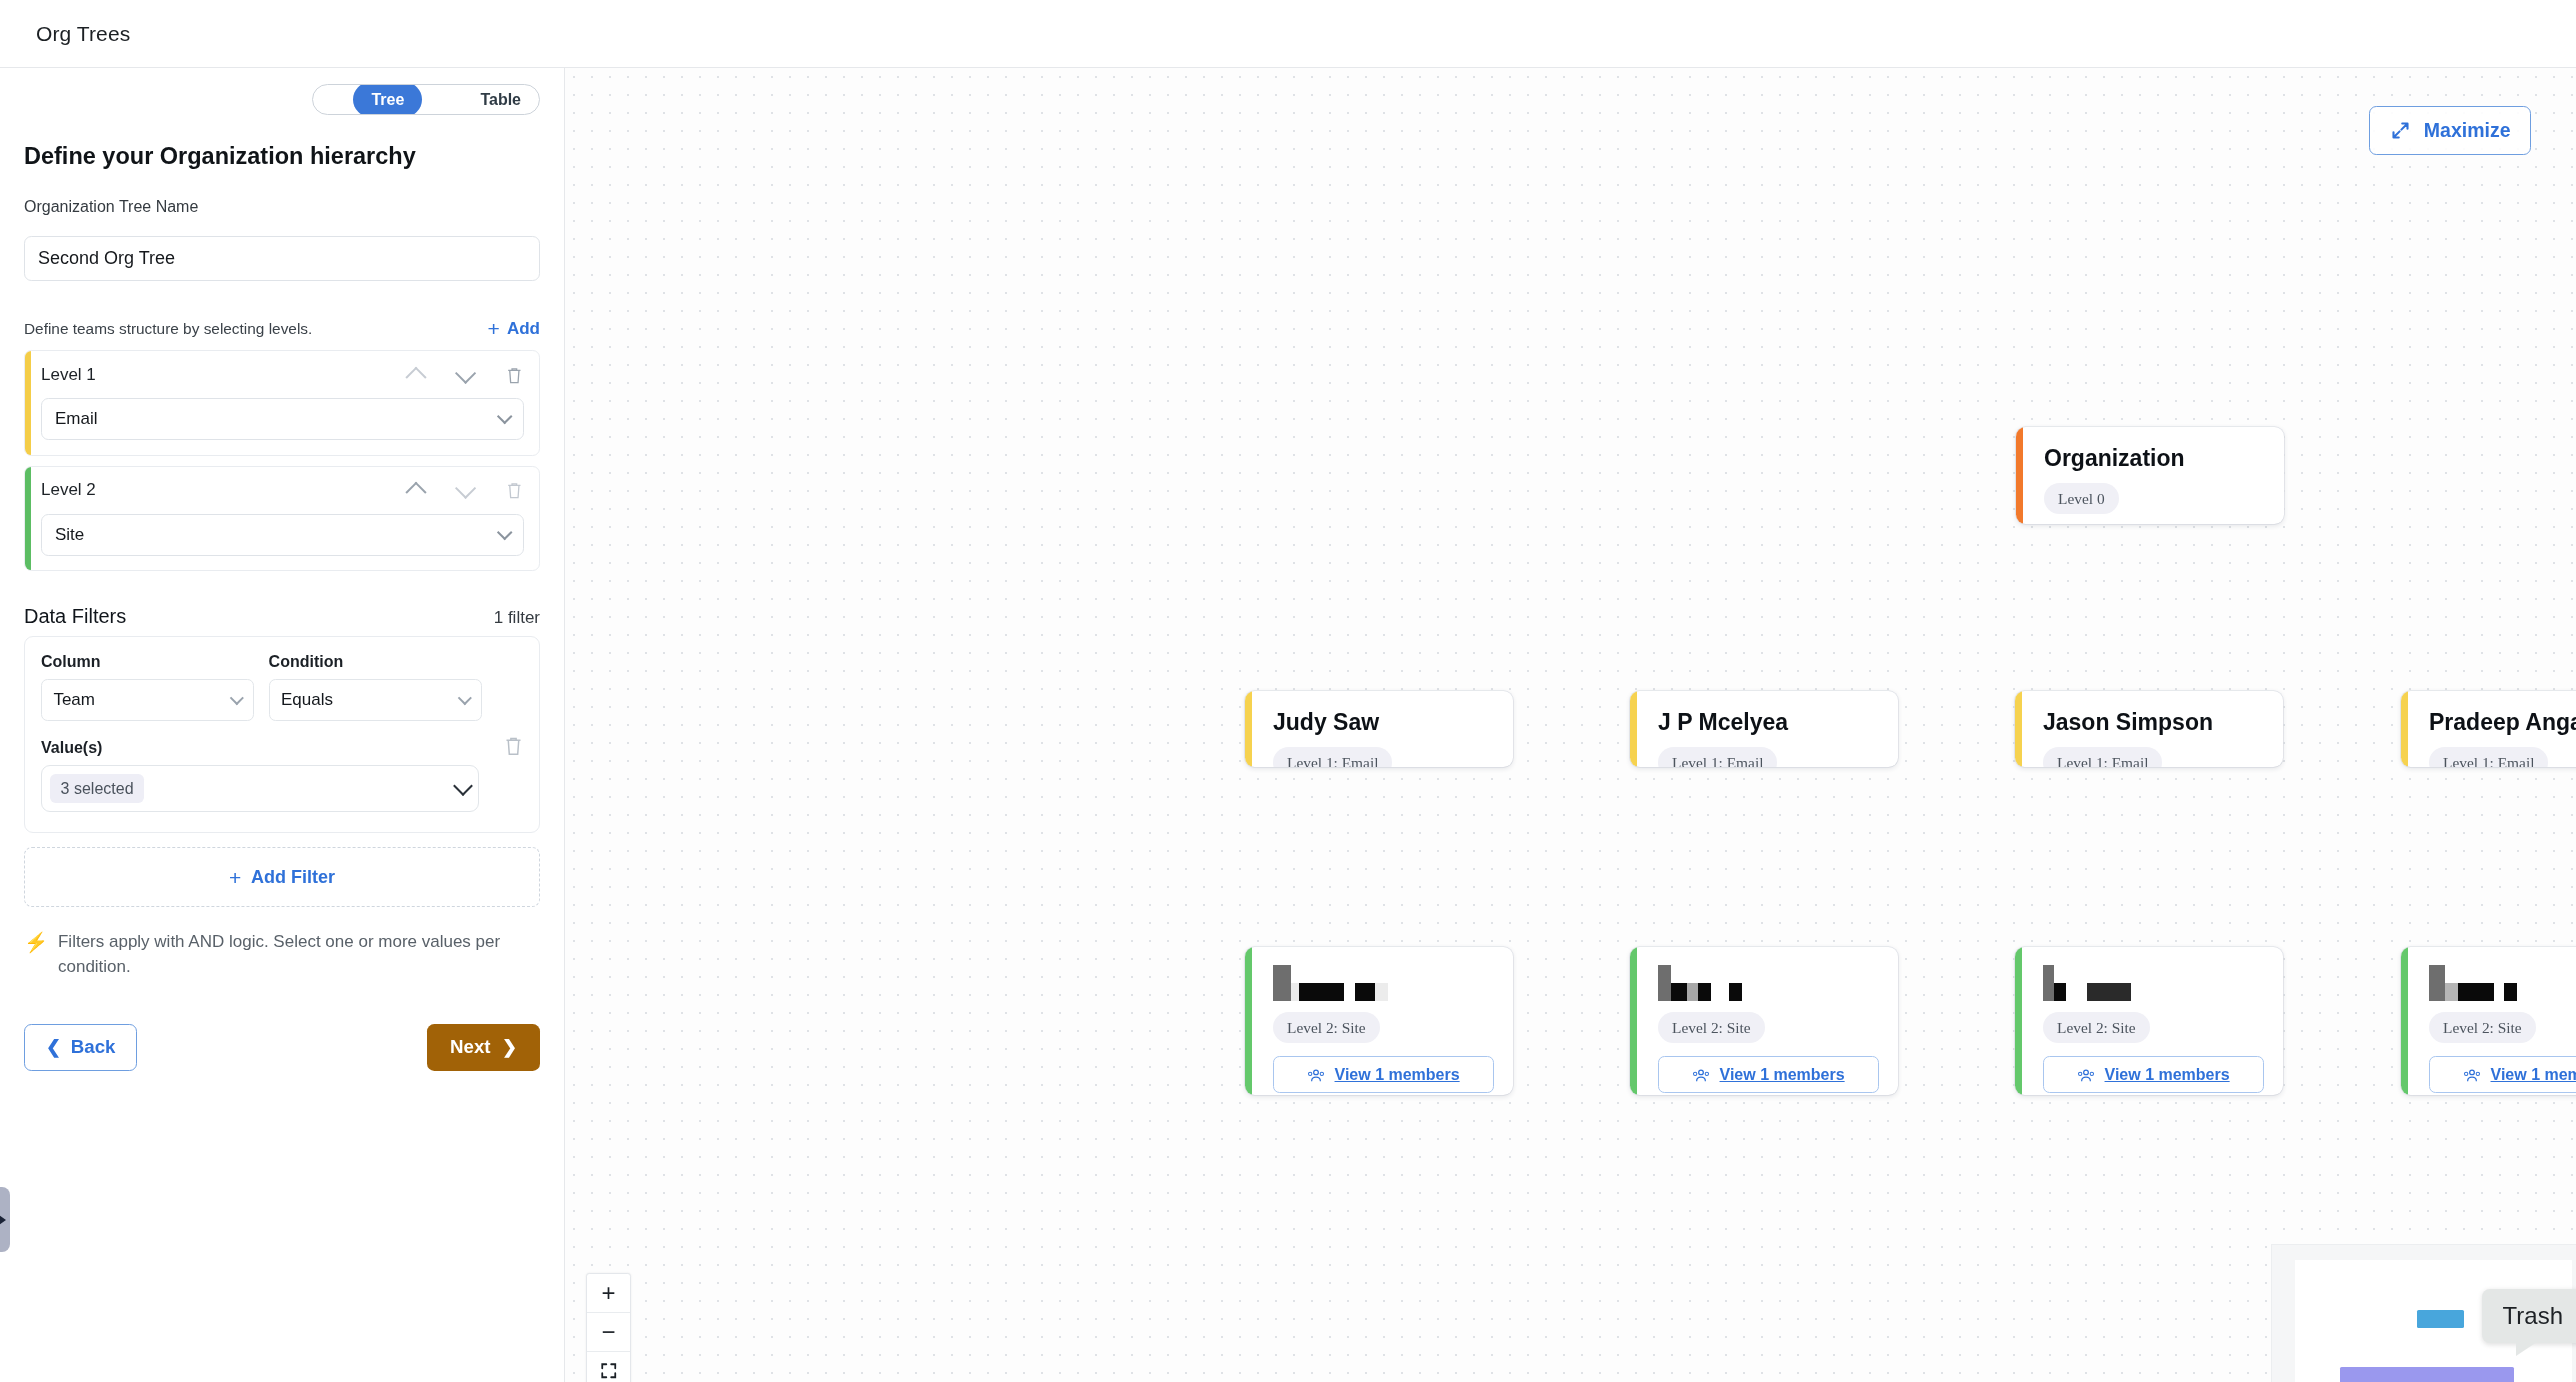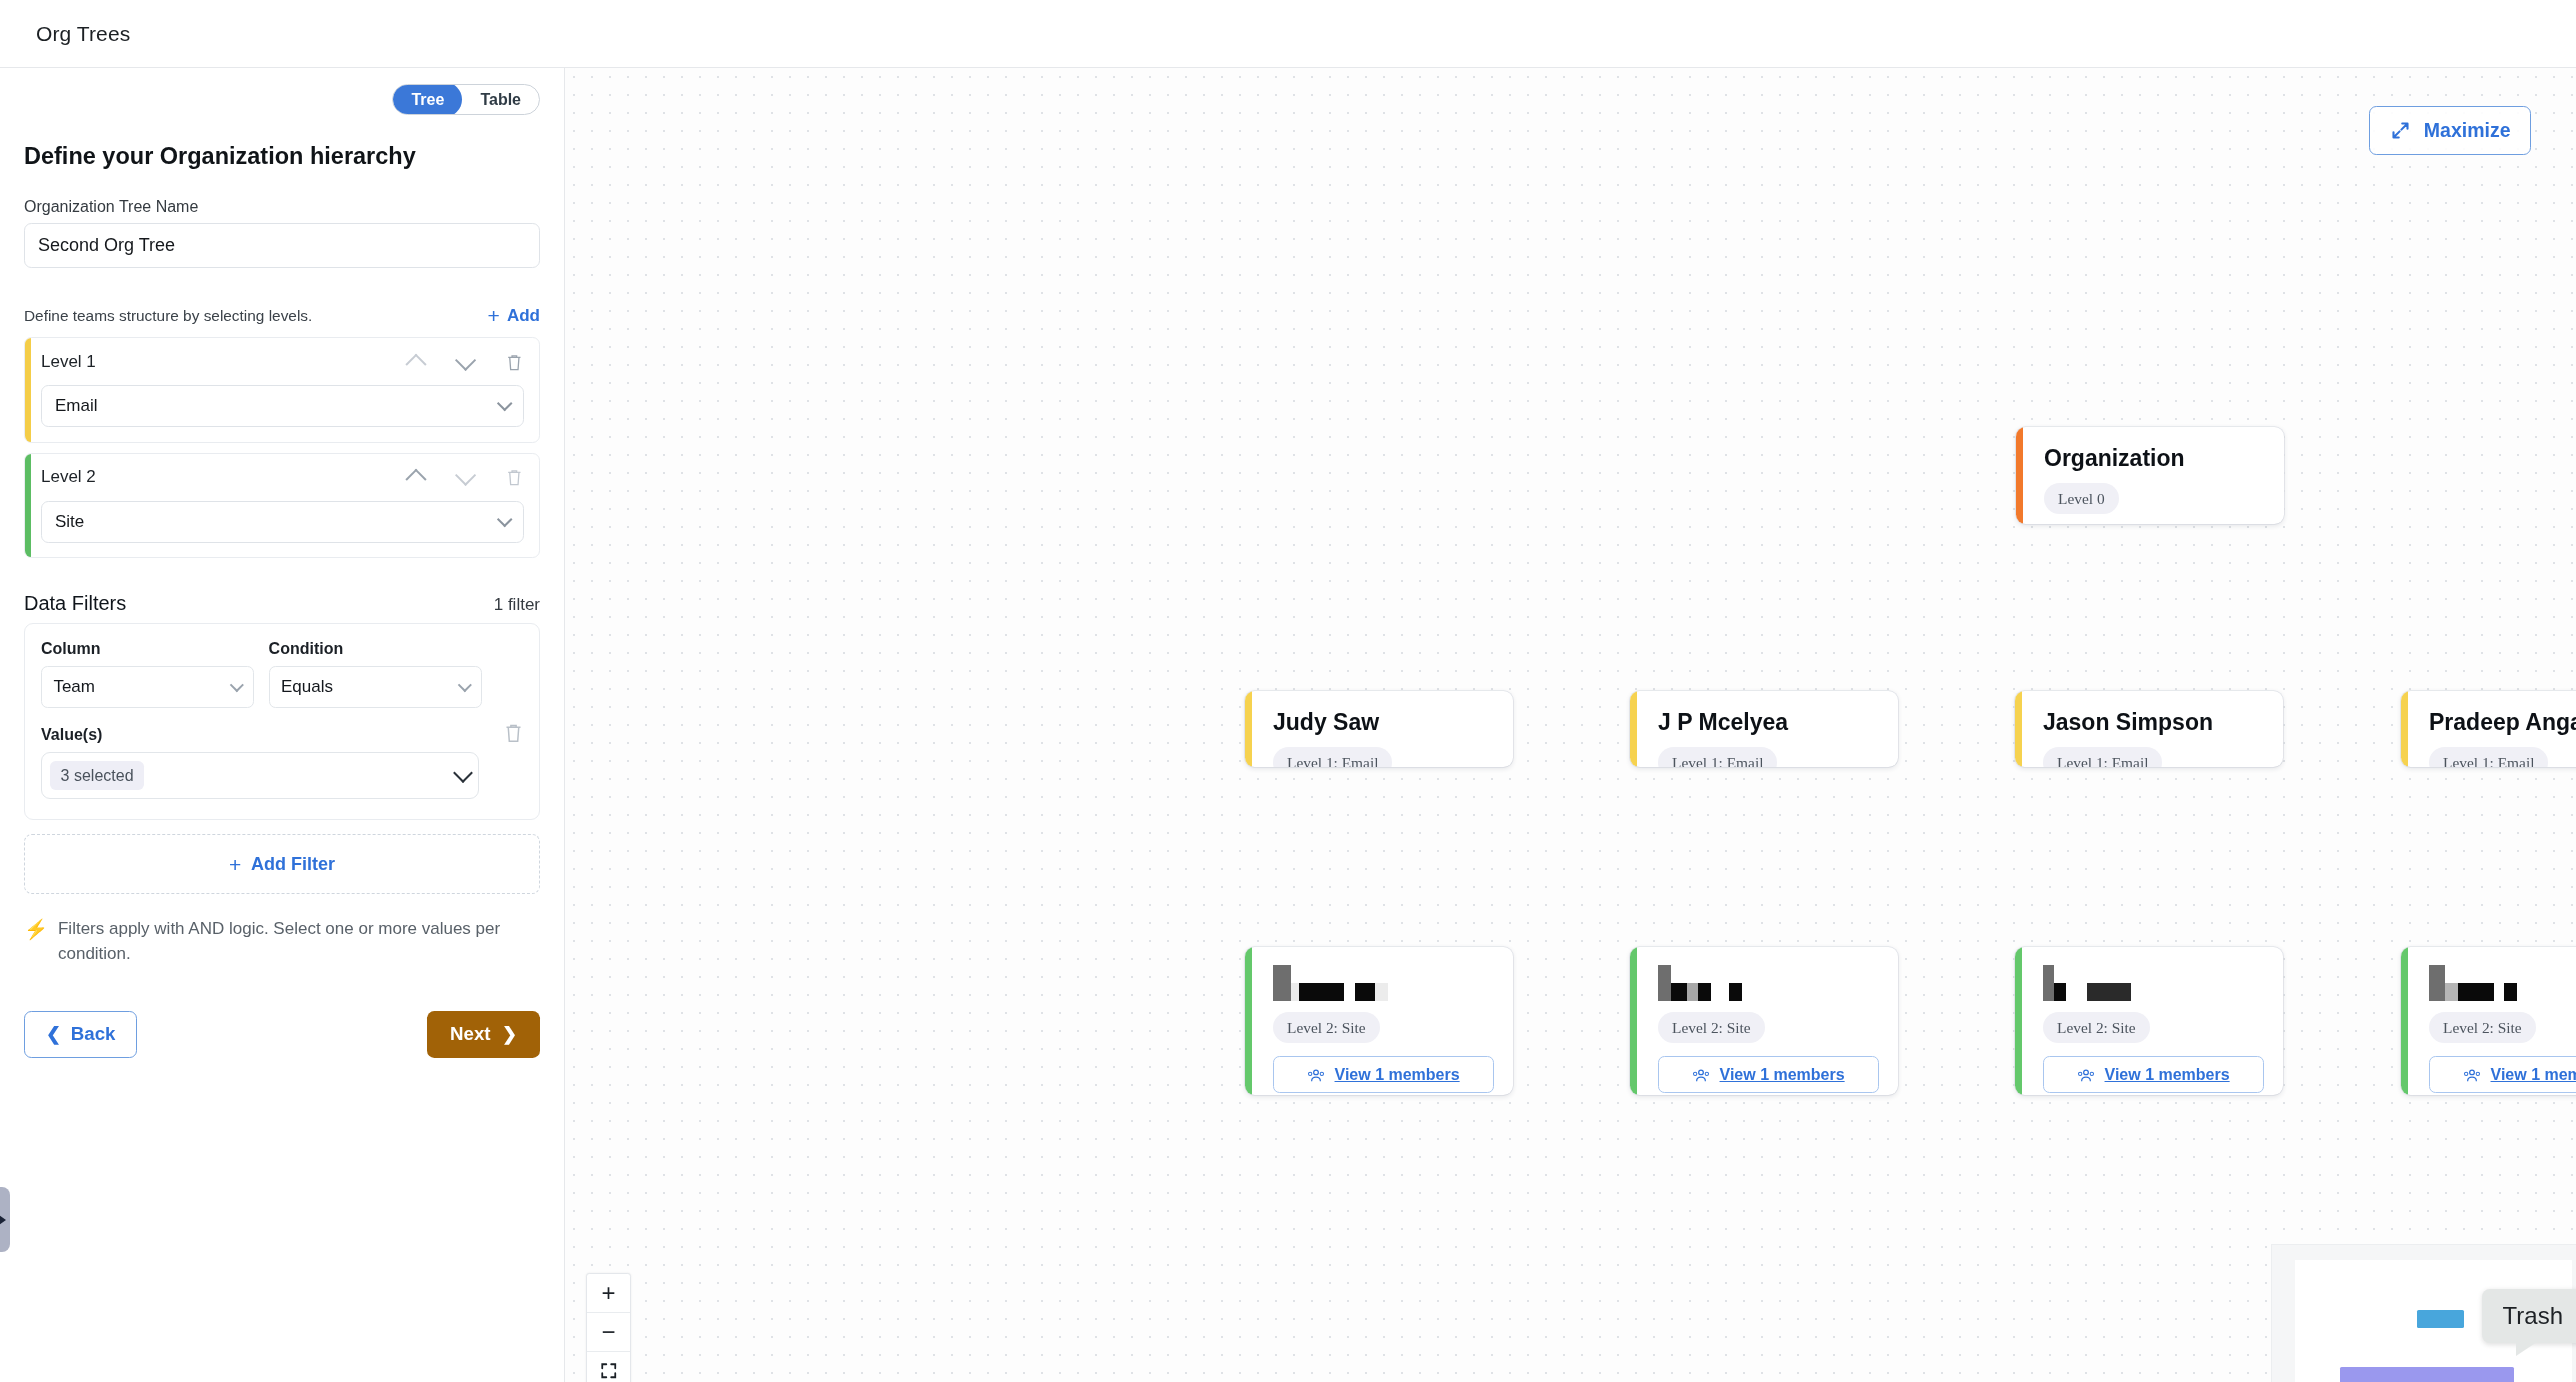--- a/index.html
+++ b/index.html
@@ -34,27 +34,27 @@
   }
   .toggle-row { display: flex; justify-content: flex-end; padding-top: 16px; }
   .seg {
     display: inline-flex; align-items: center;
     border: 0.8px solid #cdd3da; border-radius: 811px;
     height: 31px; padding: 0; overflow: hidden; background: #fff;
   }
   .seg-btn {
     font-size: 16px; font-weight: 700; padding: 7px 18px;
     height: 35px; display: flex; align-items: center;
-    border-radius: 811px; color: #2f3b45; cursor: pointer;
+    border-radius: 811px; color: #2f3b45; cursor: pointer; margin-left: 40px;
   }
   .seg-btn.active { background: #3b78d8; color: #fff; }
 
   #section-heading { font-size: 23.5px; font-weight: 700; color: #101418; margin-top: 28px; }
 
-  .field-label { font-size: 16px; color: #353b41; margin-top: 28px; margin-bottom: 7px; }
+  .field-label { font-size: 16px; color: #353b41; margin-top: 28px; margin-bottom: 20px; }
   .text-input {
     width: 100%; height: 45px; border: 0.8px solid #dfe3e8; border-radius: 7.3px;
     font-size: 18px; color: #15181c; padding: 0 13px;
     display: flex; align-items: center; background: #fff;
   }
 
   .hint-row {
     display: flex; align-items: center; justify-content: space-between;
     margin-top: 37px; margin-bottom: 11.4px;
   }

